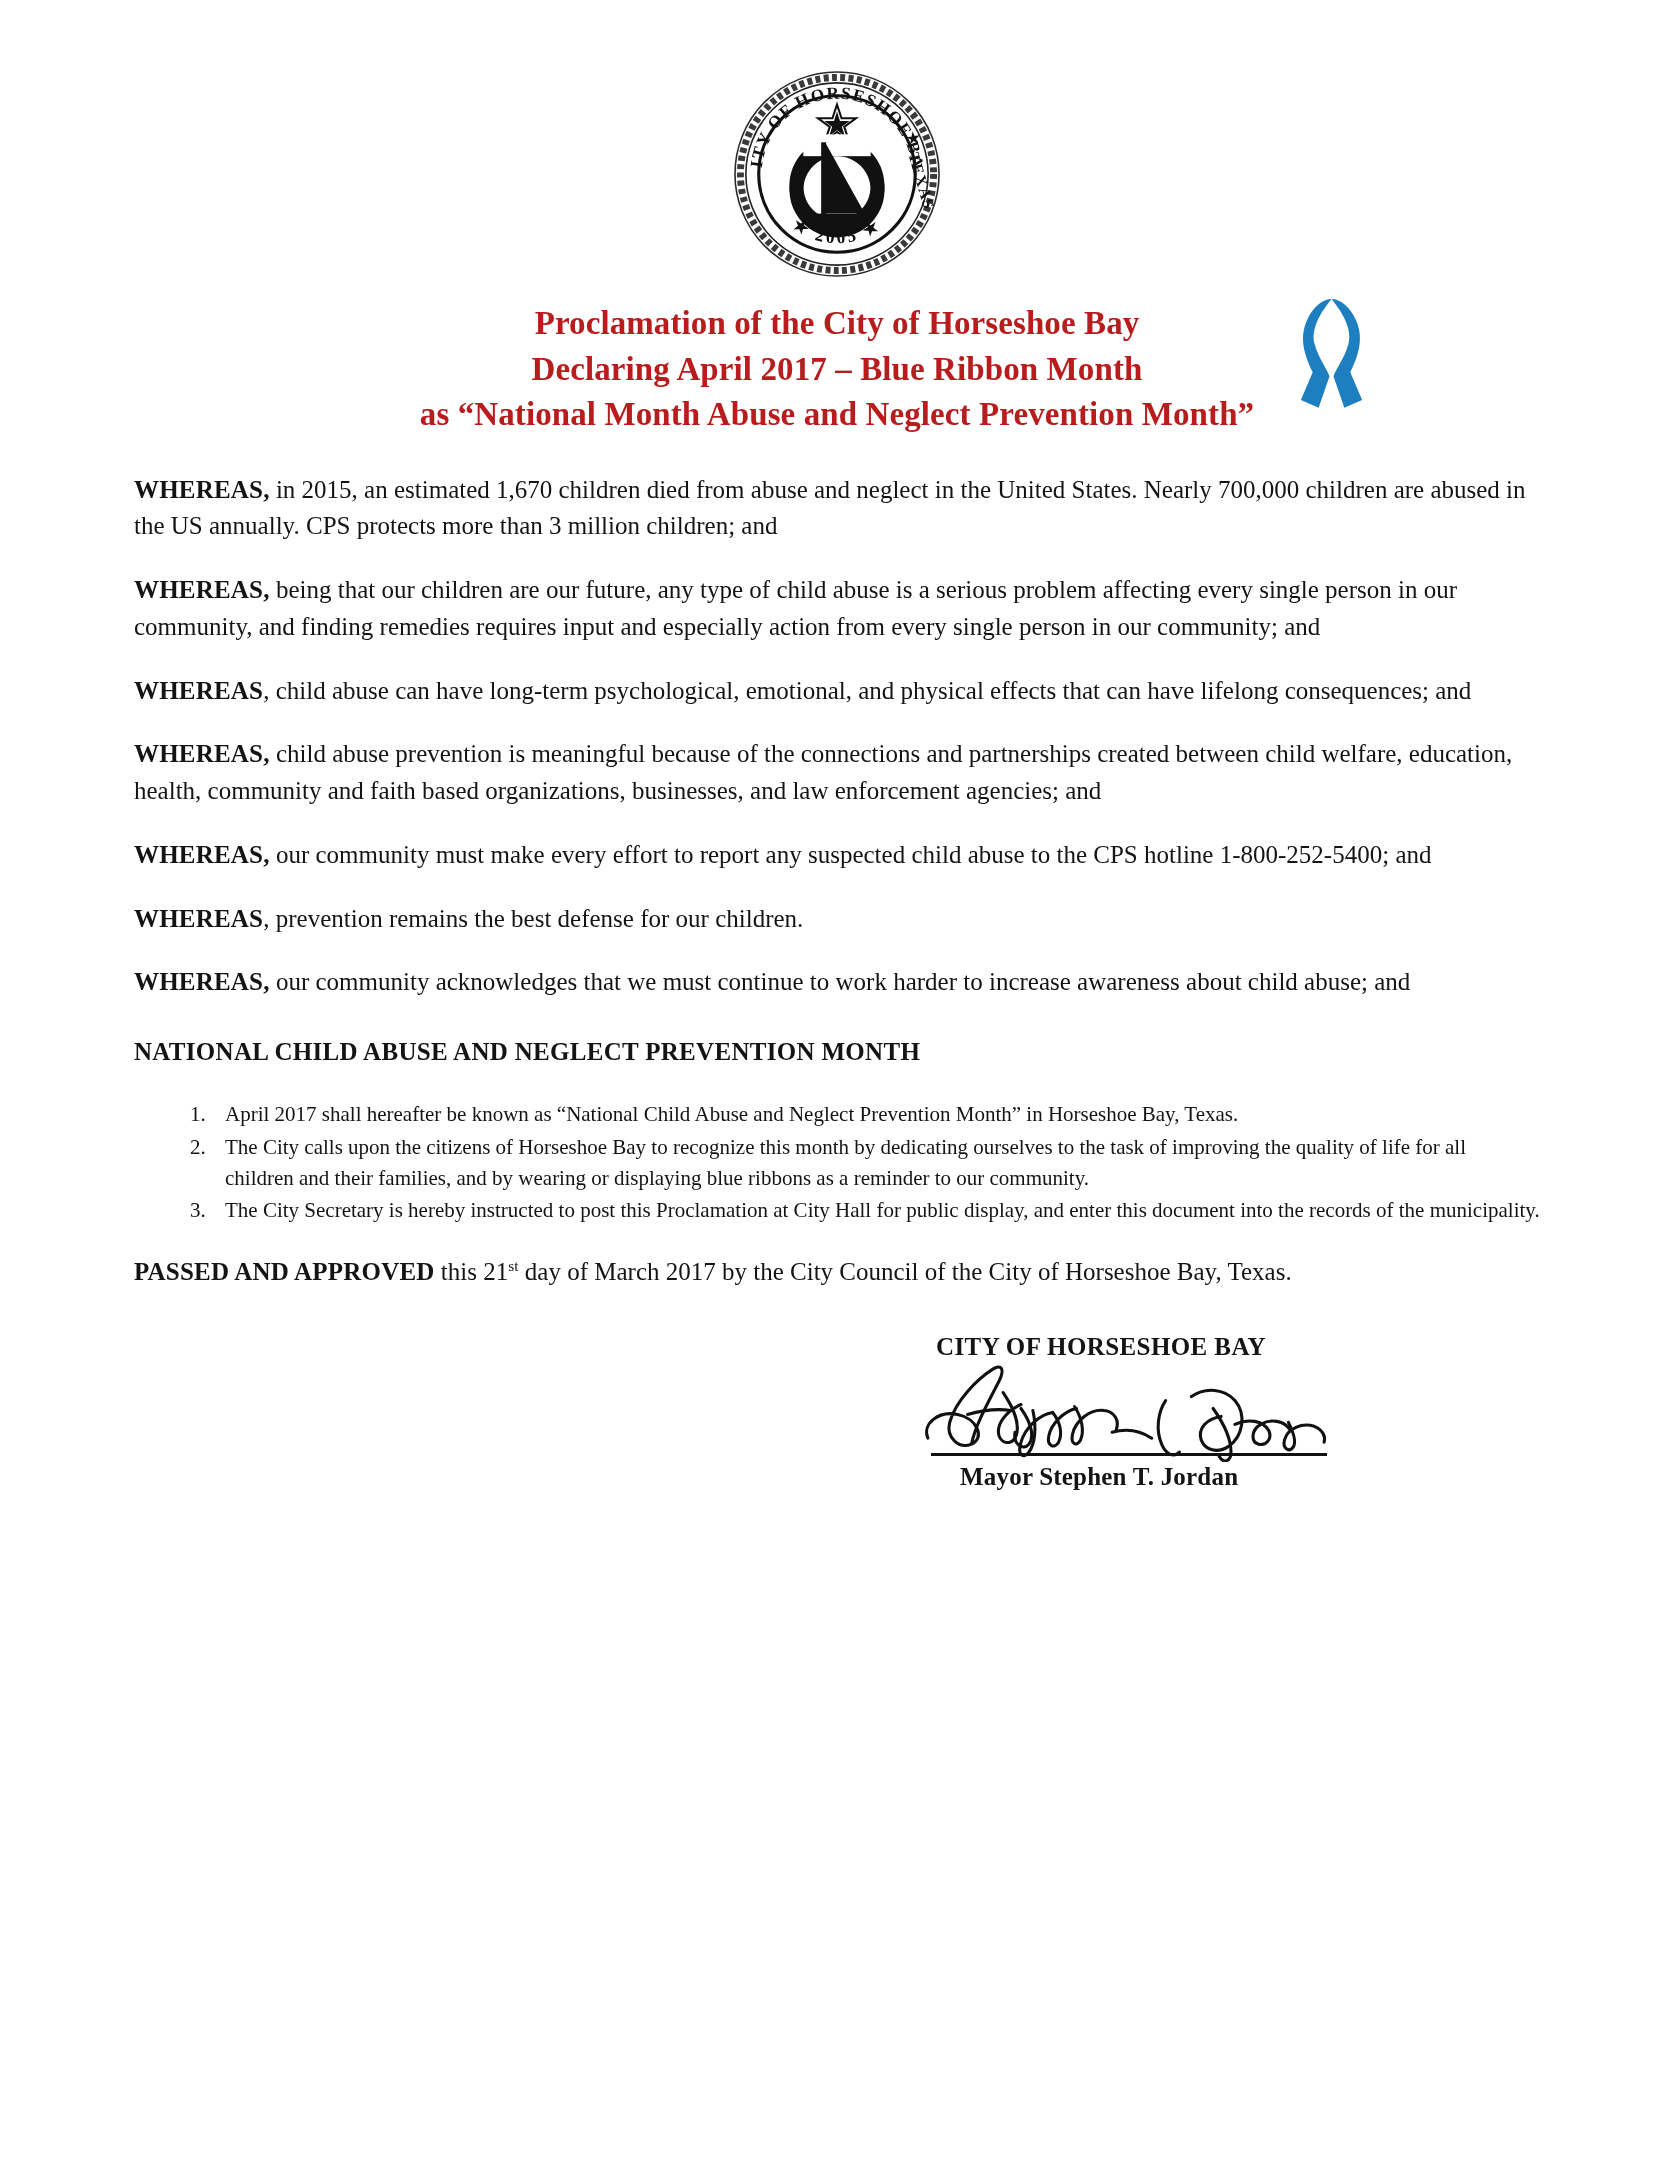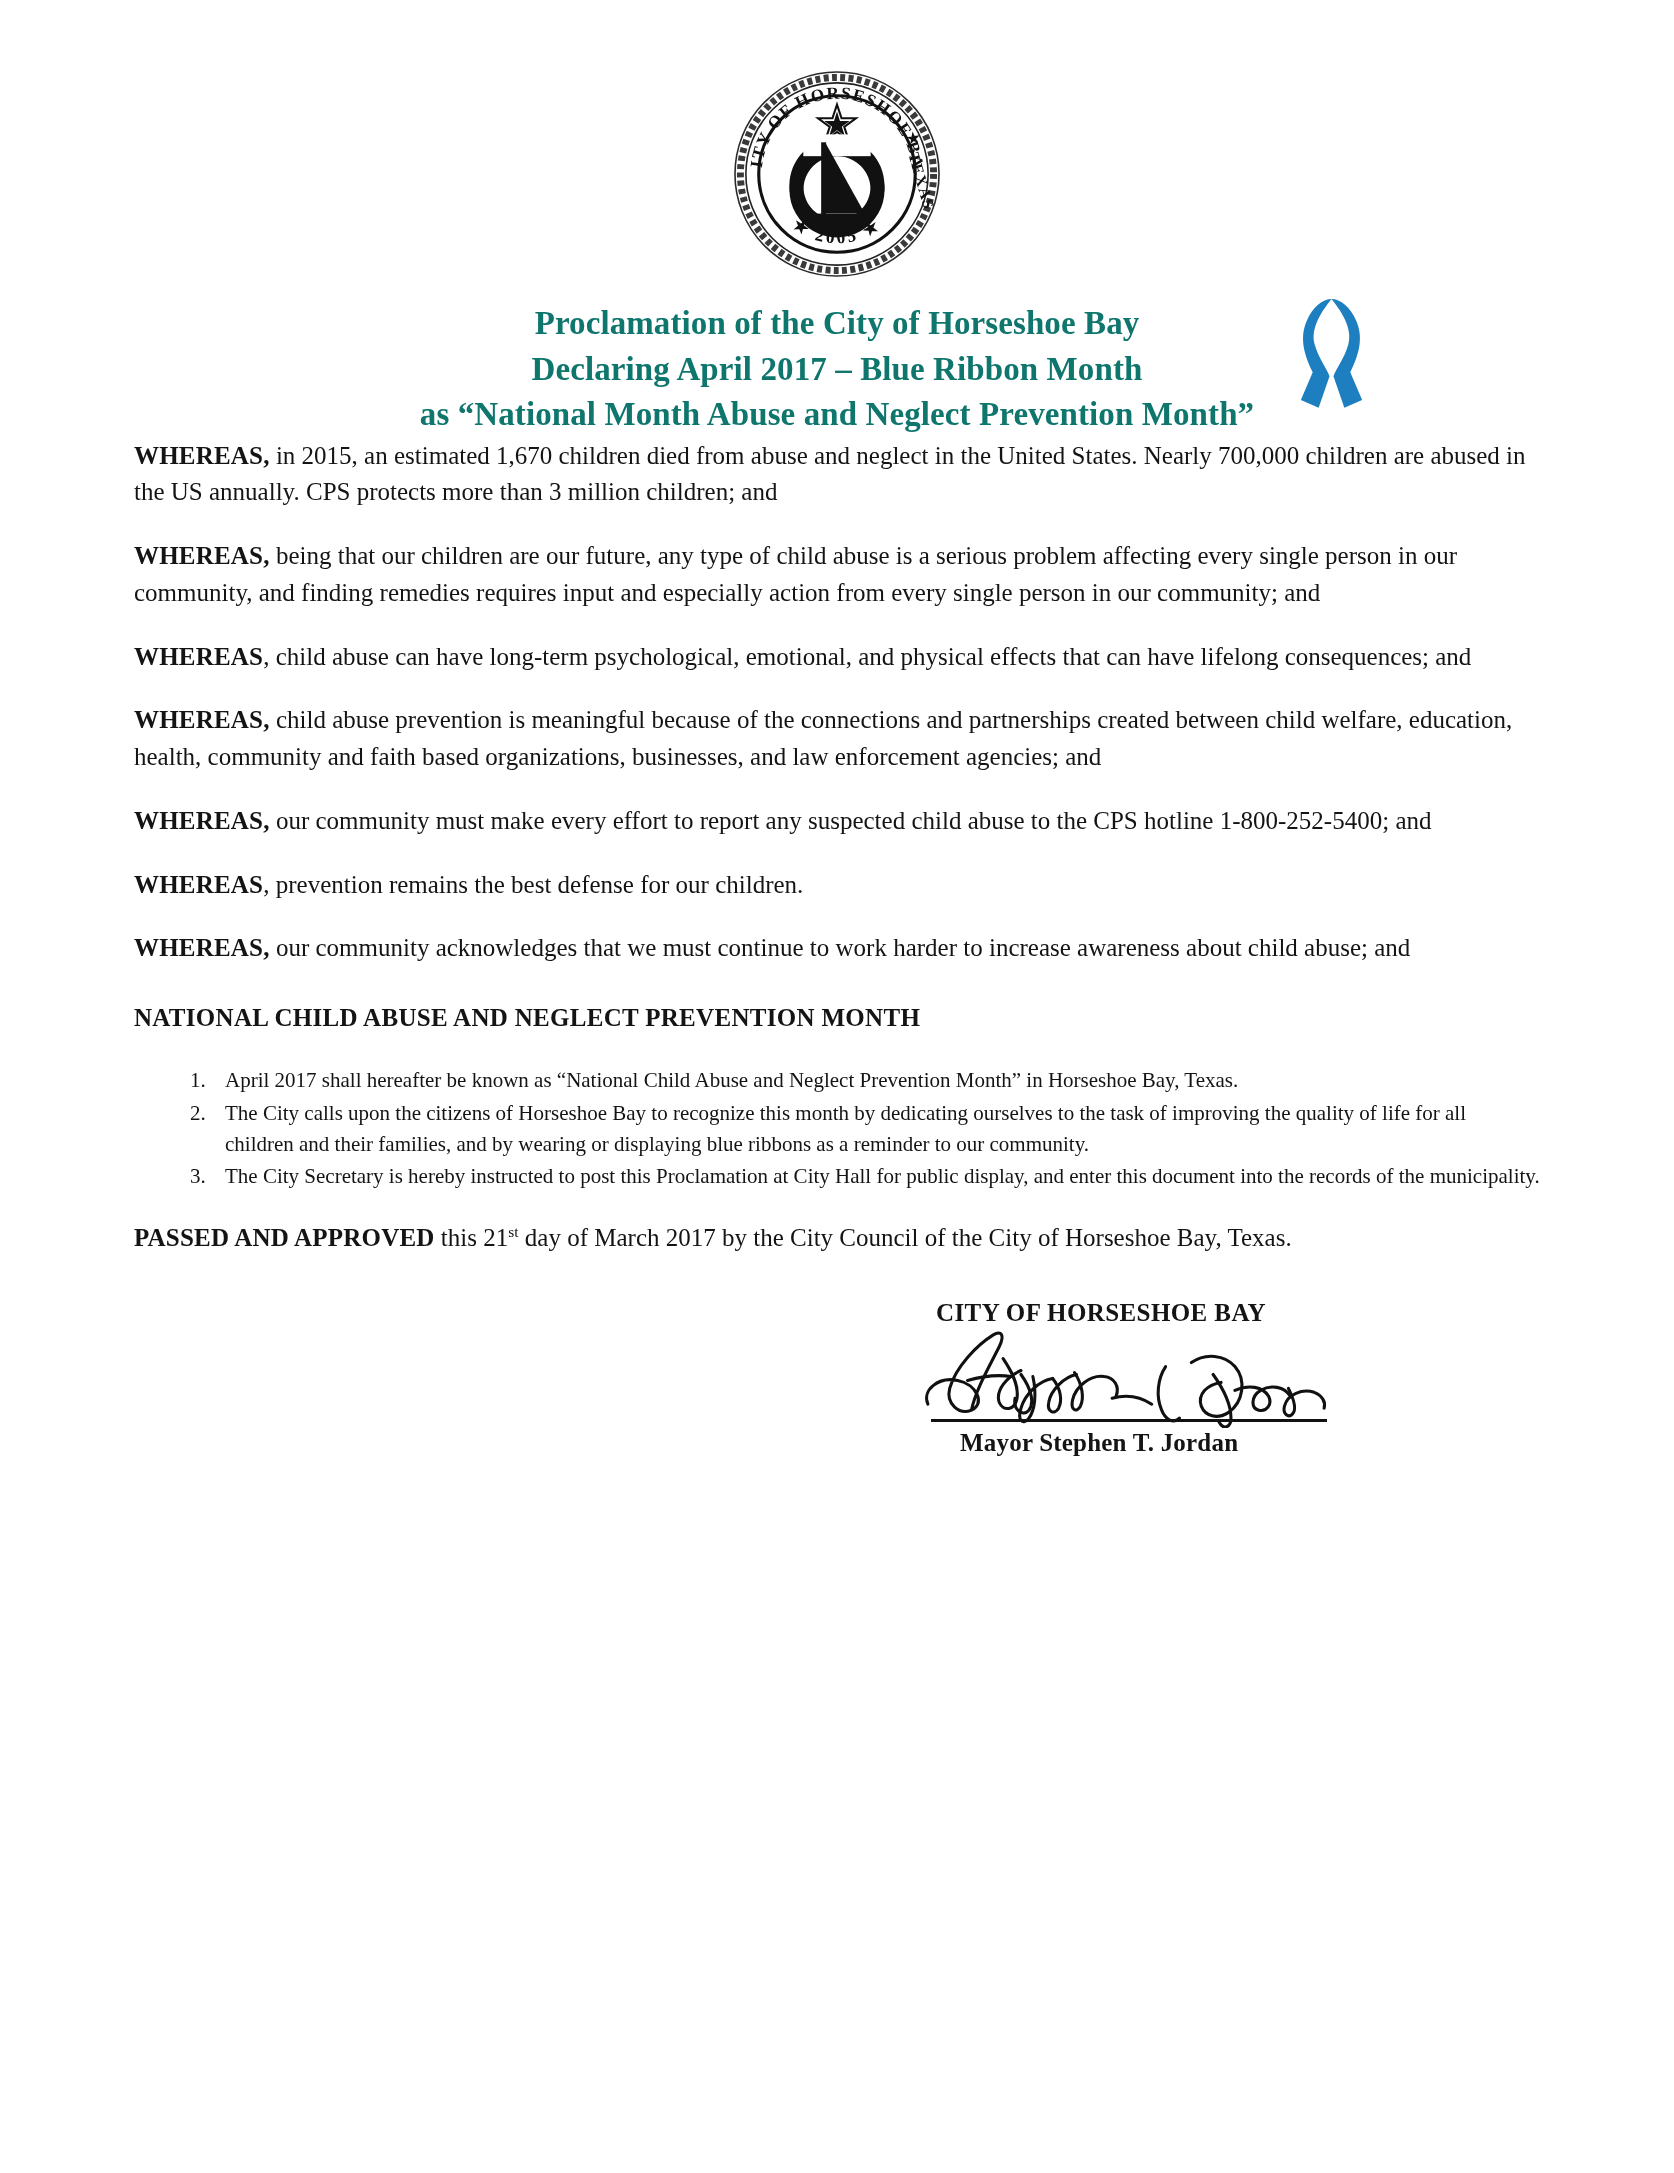--- a/index.html
+++ b/index.html
@@ -39,34 +39,35 @@
 
   
   .title-block {
     position: relative;
     margin-top: 22px;
     text-align: center;
     font-weight: bold;
     font-size: 33px;
     line-height: 1.38;
     letter-spacing: 0.1px;
-    color: #0f766e;
+    color: #b91c1c;
   }
   .title-line { white-space: nowrap; }
 
   .ribbon {
     position: absolute;
     right: 166px;
     top: -20px;
     width: 85px;
     height: 139px;
   }
 
   
   .body-block {
+    margin-top: 34px;
     font-size: 25px;
     line-height: 1.47;
     text-align: left;
     color: #141414;
   }
   .para {
     margin: 0 0 27px 0;
   }
   .para b { font-weight: bold; letter-spacing: 0.2px; }
 

